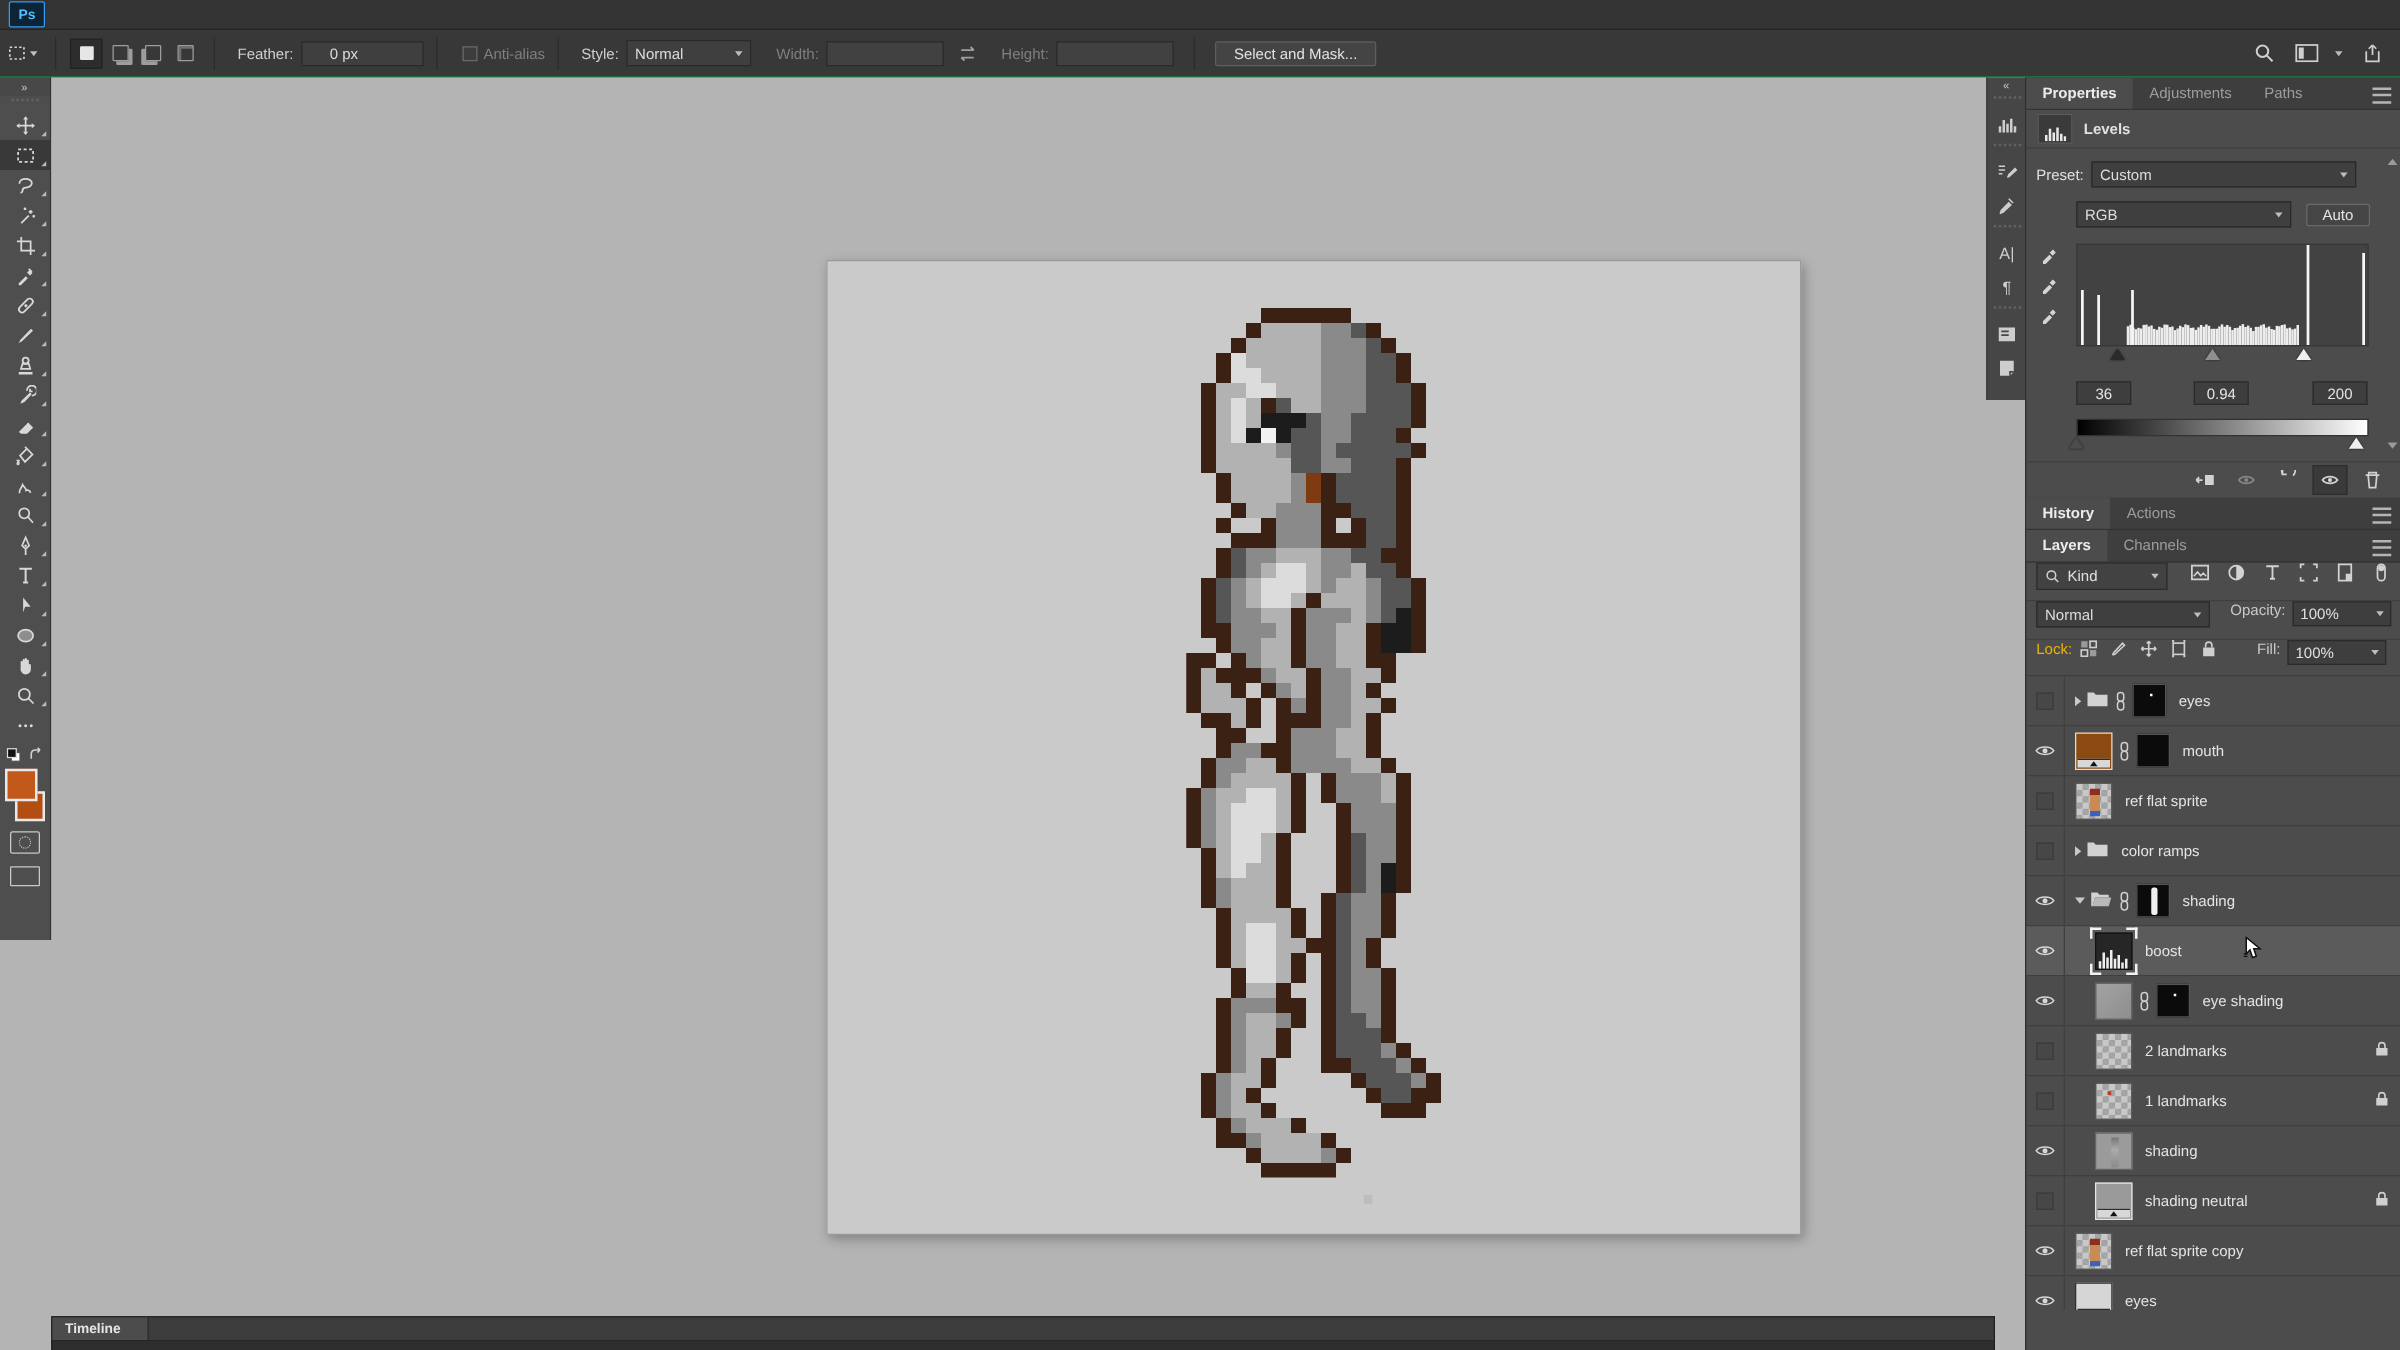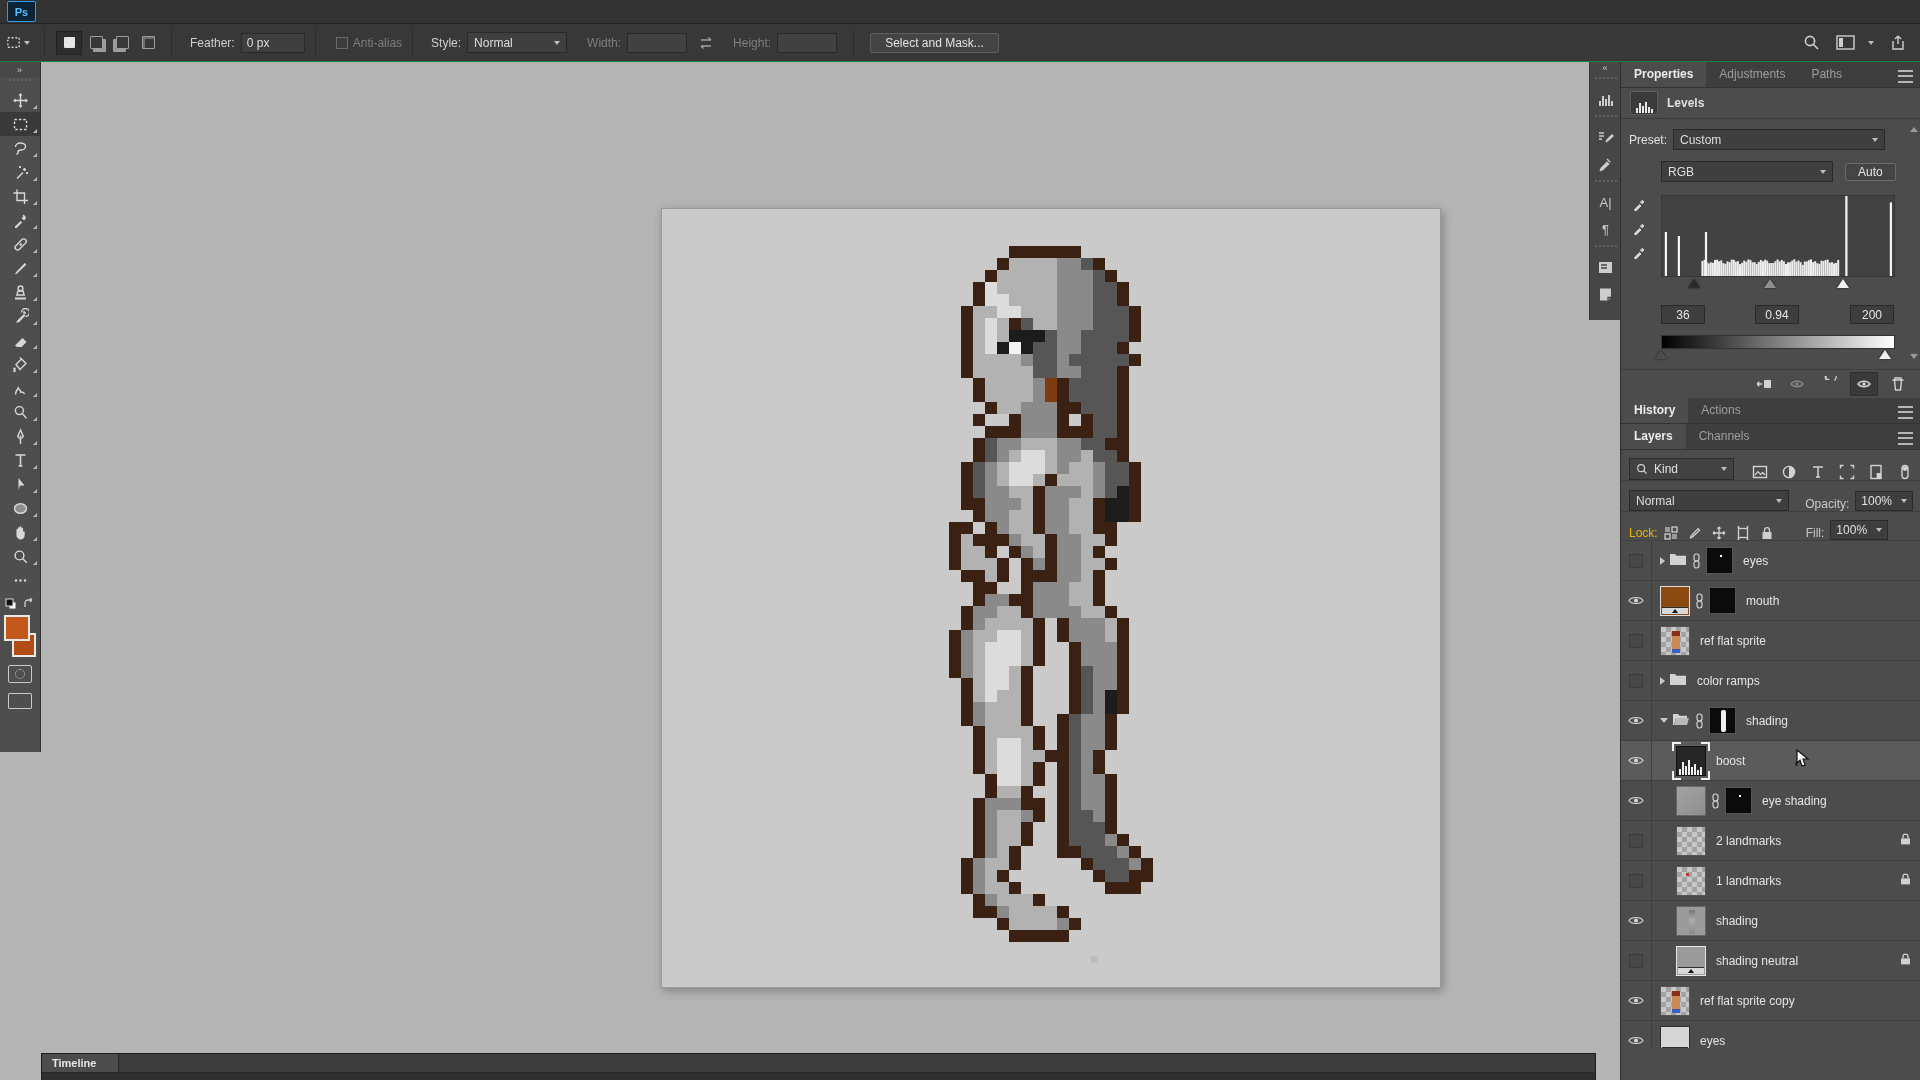--- a/index.html
+++ b/index.html
@@ -13,21 +13,21 @@
   #pslogo{width:27px;height:19px;margin:0 9px 0 7px;background:#0c2436;border:1px solid #2f9bf5;
           border-radius:2px;color:#54c0ff;font-size:11px;font-weight:bold;display:flex;
           align-items:center;justify-content:center}
   .menu-item{padding:0 11px;line-height:23px;cursor:default}
 
   
   #optionsbar{position:absolute;left:0;top:24px;width:1920px;height:37px;background:#383838;
               border-bottom:1px solid #15803d;display:flex;align-items:center;font-size:12px;color:#cfcfcf}
   .opt-sep{width:1px;height:26px;background:#2a2a2a;margin:0 10px}
   .opt-input{background:#3f3f3f;border:1px solid #292929;height:18px;min-width:52px;color:#ddd;
-             font-size:12px;padding:0 5px;display:flex;align-items:center}
+             font-size:12px;padding:0 22px;display:flex;align-items:center}
   .opt-input.empty{background:#414141;min-width:48px}
   .lbl{margin:0 6px 0 8px}
   .dim{color:#7f7f7f}
   .dropdown{background:#3f3f3f;border:1px solid #292929;height:19px;display:flex;align-items:center;
             padding:0 6px;color:#ddd;min-width:86px;justify-content:space-between}
   .chev{width:0;height:0;border-left:4px solid transparent;border-right:4px solid transparent;
         border-top:5px solid #bdbdbd;margin-left:8px}
   .chev.small{border-left-width:3px;border-right-width:3px;border-top-width:4px}
   #selmask-btn{border:1px solid #5e5e5e;background:#444;border-radius:2px;padding:2px 14px;color:#e2e2e2}
   .selmode{width:24px;height:22px;display:flex;align-items:center;justify-content:center;margin:0 1px}
@@ -116,27 +116,27 @@
   .scrollchev{position:absolute;left:1px;width:0;height:0;border-left:4px solid transparent;
               border-right:4px solid transparent}
   #levels-actions{height:28px;border-top:1px solid #3e3e3e;display:flex;align-items:center;
                   justify-content:flex-end;gap:7px;padding-right:10px}
   .act-btn{width:26px;height:22px;display:flex;align-items:center;justify-content:center}
   .act-btn svg{width:16px;height:16px;stroke:#d2d2d2;fill:none;stroke-width:1.4}
   .act-btn.dimmed svg{stroke:#858585}
   .act-btn.pressed{background:#3a3a3a;border:1px solid #2e2e2e}
 
   
-  .ctl-row{height:30px;display:flex;align-items:flex-end;padding:0 8px;border-bottom:1px solid #3f3f3f;gap:6px}
+  .ctl-row{height:30px;display:flex;align-items:flex-start;padding:0 8px;border-bottom:1px solid #3f3f3f;gap:6px}
   .kind-dd{background:#424242;border:1px solid #2b2b2b;height:20px;display:flex;align-items:center;
            padding:0 6px;gap:6px;width:102px}
   .filter-icons{display:flex;align-items:center;gap:13px;margin-left:12px}
   .filter-icons svg{width:16px;height:16px;stroke:#d2d2d2;fill:none;stroke-width:1.4}
   .pct-box{background:#3e3e3e;border:1px solid #2b2b2b;height:18px;display:flex;align-items:center;
-           padding:0 5px;gap:1px}
+           padding:0 5px;gap:22px}
   .lock-icons{display:flex;align-items:center;gap:10px}
   .lock-icons svg{width:14px;height:14px;stroke:#cfcfcf;fill:none;stroke-width:1.3}
 
   
   #layer-list{height:507px;overflow:hidden}
   .layer-row{height:39px;display:flex;align-items:center;border-bottom:1px solid #3f3f3f;position:relative}
   .layer-row.selected{background:#5b5b5b}
   .vis-cell{width:30px;align-self:stretch;border-right:1px solid #3f3f3f;display:flex;
             align-items:center;justify-content:center;flex:none}
   .vis-cell svg{width:16px;height:11px}

